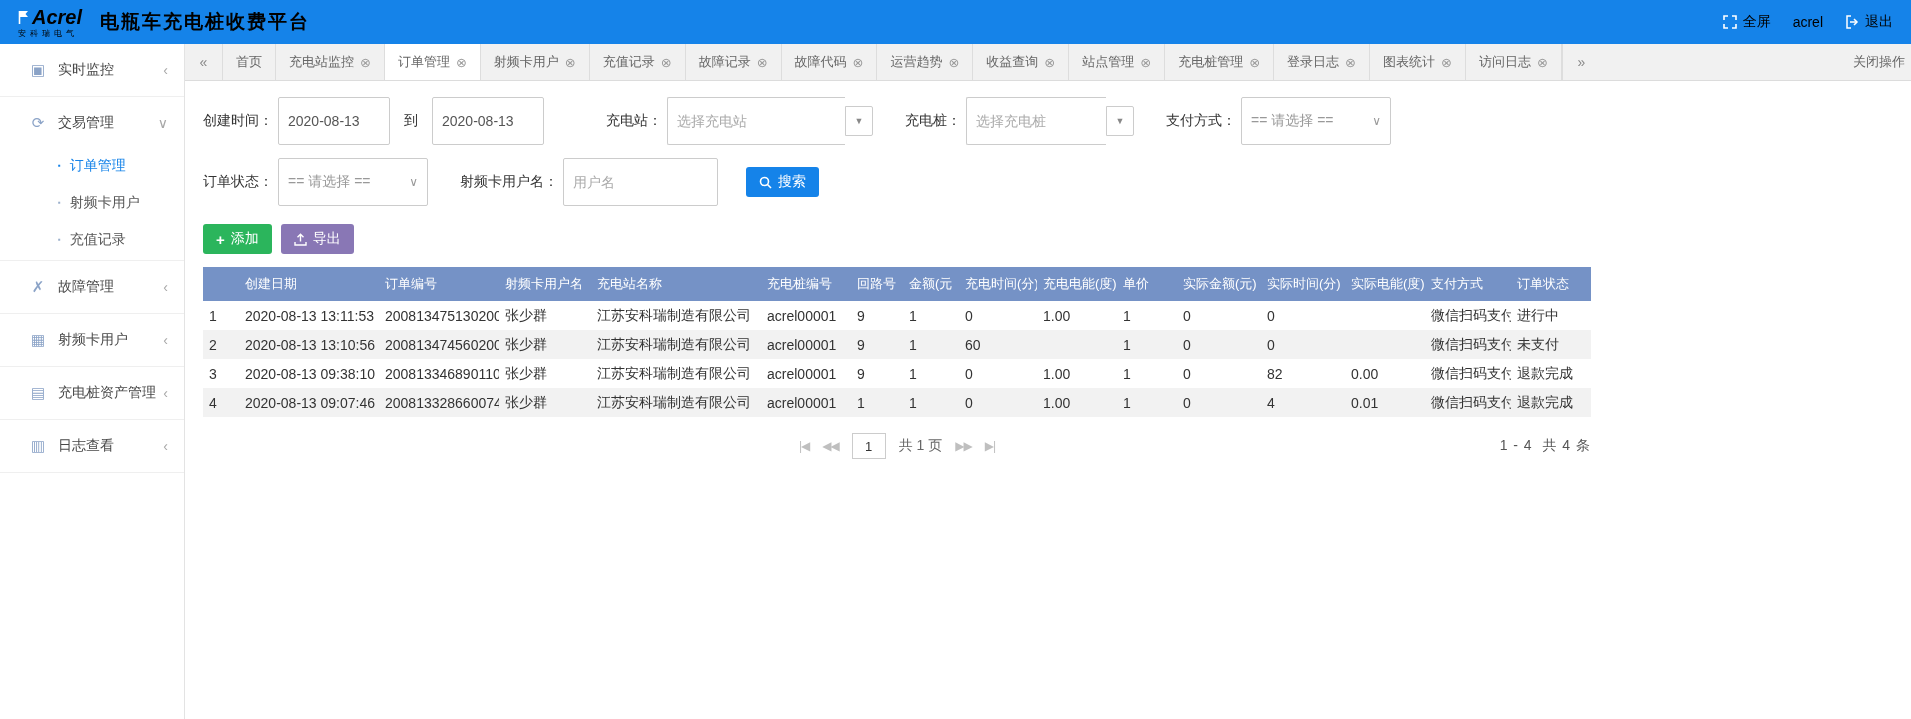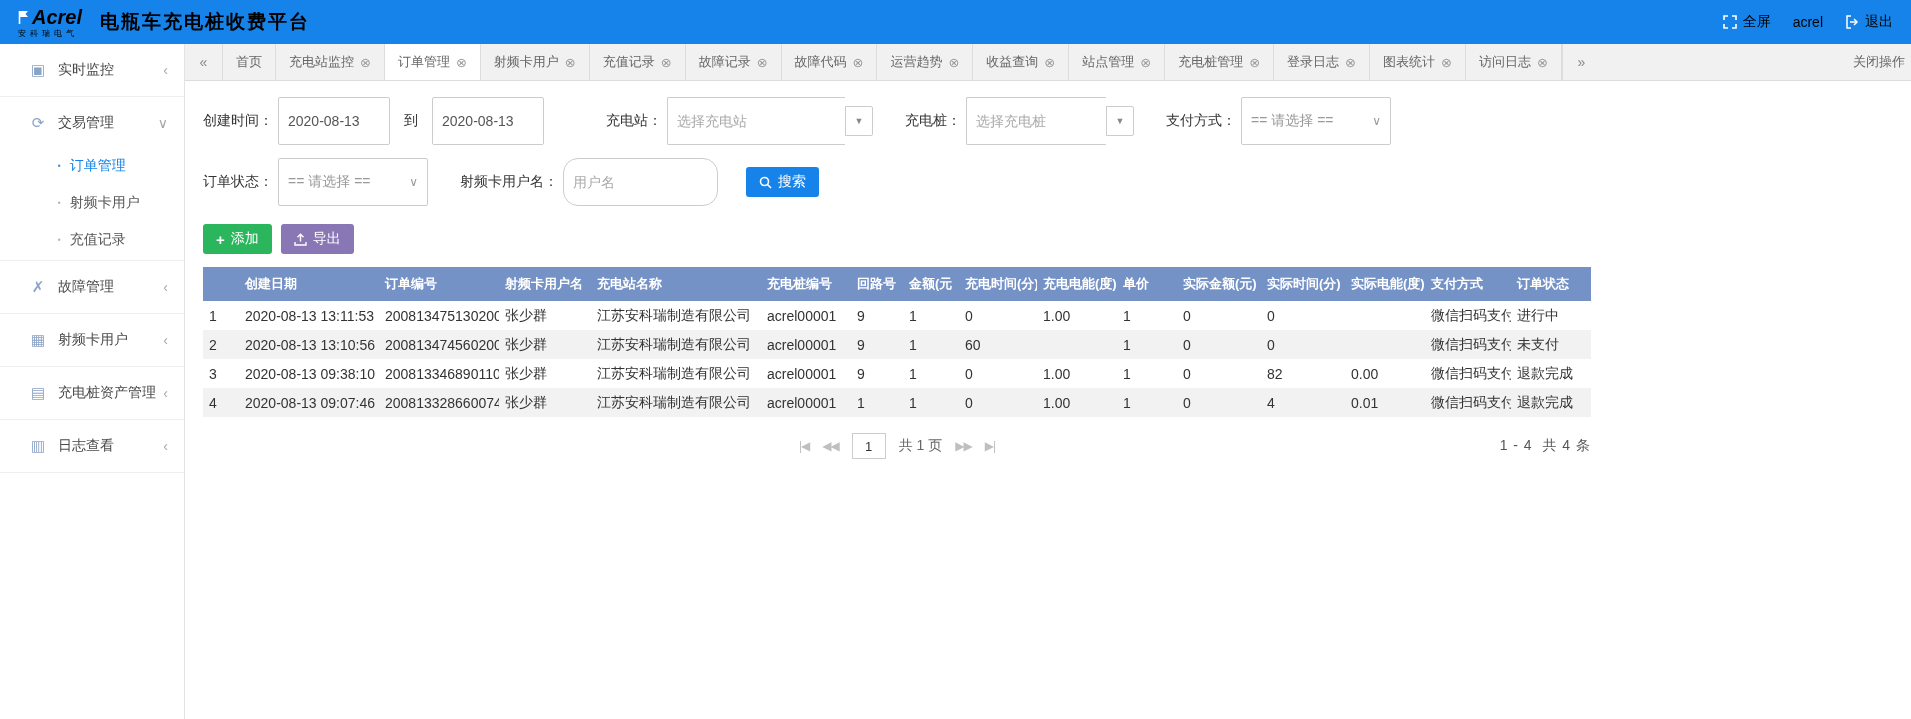--- a/index.html
+++ b/index.html
@@ -65,21 +65,21 @@
   .gap30{margin-left:32px}
   .btn{height:30px;border:none;border-radius:3px;color:#fff;display:inline-flex;align-items:center;gap:6px;padding:0 13px;font-size:14px;cursor:pointer;font-family:inherit}
   .btn-search{background:var(--header-blue);margin-left:28px}
   .btn-add{background:var(--add-green)}
   .btn-export{background:var(--export-purple)}
   .plus{font-size:15px;font-weight:bold;line-height:1}
   .toolbar{margin:18px 0 13px;display:flex;gap:9px}
 
   
   table{border-collapse:collapse;table-layout:fixed;width:1388px;font-size:14px}
-  thead th{background:var(--table-header-blue);color:#fff;font-weight:bold;height:31px;text-align:left;padding:8px 6px;overflow:hidden;white-space:nowrap;font-size:13px}
+  thead th{background:var(--table-header-blue);color:#fff;font-weight:normal;height:31px;text-align:left;padding:8px 6px;overflow:hidden;white-space:nowrap;font-size:13px}
   tbody td{height:29px;padding:0 6px;white-space:nowrap;overflow:hidden;color:#333}
   tbody tr:nth-child(even){background:#f2f2f2}
 
   
   .pagination{width:1388px;margin-top:16px;position:relative;display:flex;align-items:center;justify-content:center;gap:13px;color:#b9b9b9;font-size:12px}
   .pg-btn{cursor:pointer;color:#bfbfbf;letter-spacing:-1px}
   .pg-current{min-width:34px;height:26px;border:1px solid #ccc;background:#fff;display:flex;align-items:center;justify-content:center;color:#333;font-size:13px;padding:0 6px}
   .pg-total{color:#666;font-size:14px}
   .pg-range{position:absolute;right:0;color:#555;font-size:14px;letter-spacing:1px}
 </style>
@@ -280,21 +280,21 @@
       </div>
 
       <div class="filter-row">
         <span class="flabel">订单状态：</span>
         <span class="tbox select" style="width:150px">
           <span>== 请选择 ==</span>
           <span class="caret">∨</span>
         </span>
 
         <span class="flabel gap30">射频卡用户名：</span>
-        <input class="tbox" style="width: 155px; border-radius: 15px;" placeholder="用户名">
+        <input class="tbox" style="width: 155px;" placeholder="用户名">
 
         <button class="btn btn-search">
           <svg width="13" height="13" viewBox="0 0 13 13">
               <circle cx="5.5" cy="5.5" r="4" fill="none" stroke="#fff" stroke-width="1.6"></circle>
               <path d="M8.5 8.5L12 12" stroke="#fff" stroke-width="1.6"></path>
             </svg>
           <span>搜索</span>
         </button>
       </div>
 

